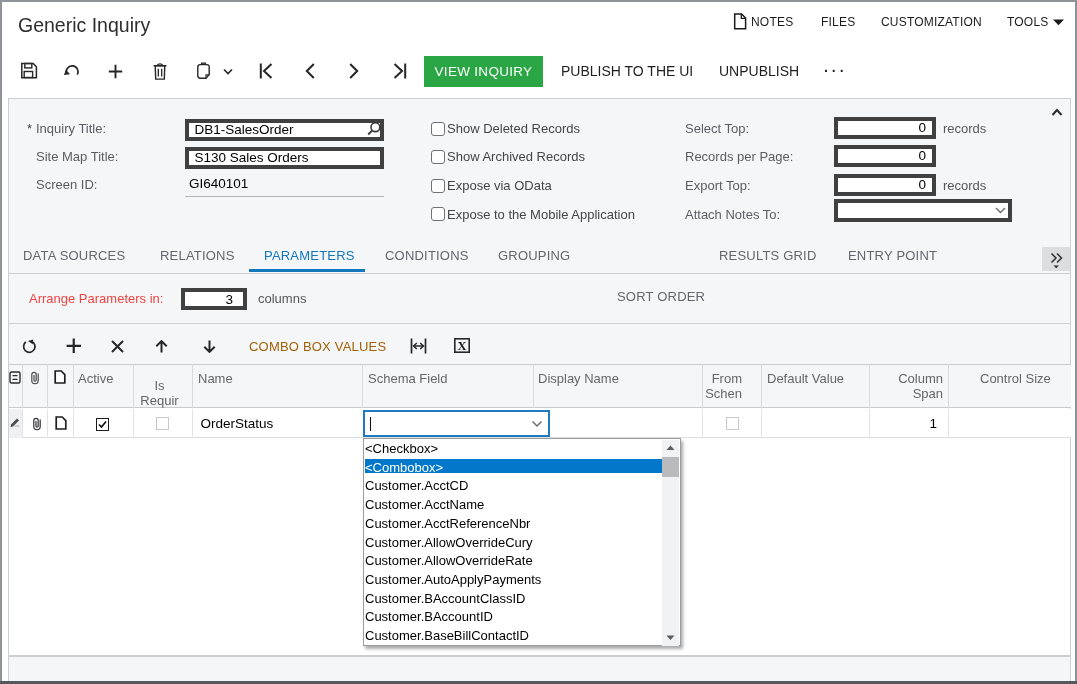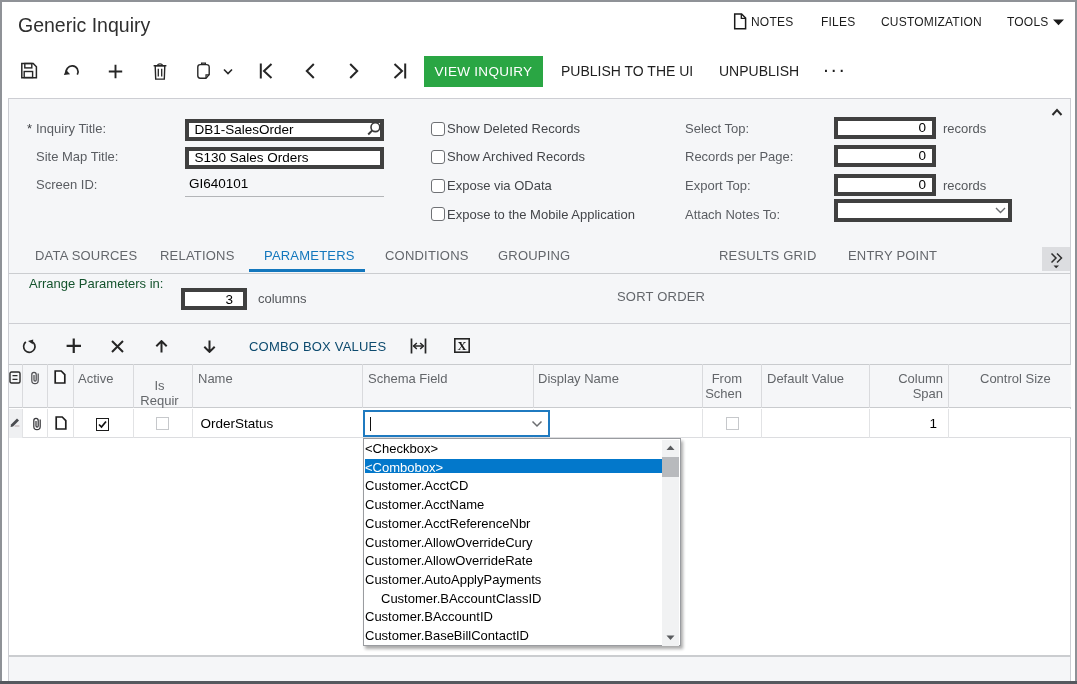--- a/index.html
+++ b/index.html
@@ -159,57 +159,57 @@
 <div class="abs flabel" style="left:685px; top:207px;">Attach Notes To:</div>
 <div class="abs finput" style="left:834px; top:199px; width:178px; height:22.5px;"></div>
 <svg class="abs" style="left:995px; top:207px;" width="11" height="7" viewBox="0 0 11 7">
     <path d="M1 1 L5.5 5.5 L10 1" fill="none" stroke="#6b6d70" stroke-width="1.4"></path>
   </svg>
 
 <svg class="abs" style="left:1051px; top:108px;" width="12" height="8" viewBox="0 0 12 8">
     <path d="M1.5 7 L6 2 L10.5 7" fill="none" stroke="#2b2b2b" stroke-width="2"></path>
   </svg>
 
-<div class="abs tab" style="left:23px;margin-left:12px;">DATA SOURCES</div>
+<div class="abs tab" style="left:23px;">DATA SOURCES</div>
 <div class="abs tab" style="left:160px;">RELATIONS</div>
 <div class="abs tab active" style="left:264px;">PARAMETERS</div>
 <div class="abs tab" style="left:385px;">CONDITIONS</div>
 <div class="abs tab" style="left:498px;">GROUPING</div>
 <div class="abs tab" style="left:617px;margin-top:41px;">SORT ORDER</div>
 <div class="abs tab" style="left:719px;">RESULTS GRID</div>
 <div class="abs tab" style="left:848px;">ENTRY POINT</div>
 <div class="abs" id="tabunderline"></div>
 <div class="abs" id="tabexpand">
   <svg width="28" height="24" viewBox="0 0 28 24">
     <path d="M9.5 6.5 L14 11 L9.5 15.5 M15 6.5 L19.5 11 L15 15.5" fill="none" stroke="#2f2f2f" stroke-width="1.5"></path>
     <path d="M11.5 18.5 L17 18.5 L14.2 21.3 Z" fill="#2f2f2f"></path>
   </svg>
 </div>
 
-<div class="abs flabel" style="left:29px; top:276px; color:#14532d;">Arrange Parameters in:</div>
+<div class="abs flabel" style="left:29px; top:291px; color:#ef4444;">Arrange Parameters in:</div>
 <input class="abs finput" style="left: 181px; top: 288px; width: 66px; text-align: right; padding: 0px 10px;" value="3">
 <div class="abs flabel" style="left:258px; top:291px; color:#54575b;">columns</div>
 
 <svg class="abs" style="left:22px; top:338px;" width="16" height="16" viewBox="0 0 16 16">
   <circle cx="7.3" cy="8.6" r="5.7" fill="none" stroke="#262626" stroke-width="1.7" stroke-dasharray="29 6.8" transform="rotate(-65 7.3 8.6)"></circle>
   <path d="M6 3.1 L11.2 1.4 L10.8 6.2 Z" fill="#262626"></path>
 </svg>
 <svg class="abs" style="left:65.8px; top:338px;" width="16" height="16" viewBox="0 0 16 16">
     <path d="M7.75 0.6 V15 M0.6 7.8 H15" stroke="#262626" stroke-width="2.2"></path>
   </svg>
 <svg class="abs" style="left:110.5px; top:339.5px;" width="13" height="13" viewBox="0 0 13 13">
     <path d="M1 1 L12 12 M12 1 L1 12" stroke="#262626" stroke-width="2"></path>
   </svg>
 <svg class="abs" style="left:154.5px; top:339.5px;" width="13" height="13" viewBox="0 0 13 13">
     <path d="M6.5 12.6 V1.6 M1.3 6.3 L6.5 1.1 L11.7 6.3" fill="none" stroke="#262626" stroke-width="2"></path>
   </svg>
 <svg class="abs" style="left:202.5px; top:339.5px;" width="13" height="13" viewBox="0 0 13 13">
     <path d="M6.5 0.4 V11.4 M1.3 6.7 L6.5 11.9 L11.7 6.7" fill="none" stroke="#262626" stroke-width="2"></path>
   </svg>
-<div class="abs" style="left:249px; top:339px; font-size:13px; color:#0c4a6e; letter-spacing:0.2px;">COMBO BOX VALUES</div>
+<div class="abs" style="left:249px; top:339px; font-size:13px; color:#a16207; letter-spacing:0.2px;">COMBO BOX VALUES</div>
 <svg class="abs" style="left:410px; top:338px;" width="17" height="16" viewBox="0 0 17 16">
   <path d="M1.5 0.5 V15.5 M15.5 0.5 V15.5" stroke="#262626" stroke-width="1.7"></path>
   <path d="M3.5 8 H13.5" stroke="#262626" stroke-width="1.5"></path>
   <path d="M6.8 5 L3.6 8 L6.8 11 M10.2 5 L13.4 8 L10.2 11" fill="none" stroke="#262626" stroke-width="1.5"></path>
 </svg>
 <svg class="abs" style="left:454px; top:338px;" width="16" height="15" viewBox="0 0 16 15">
   <rect x="0.8" y="0.8" width="14.4" height="13.4" fill="none" stroke="#262626" stroke-width="1.6"></rect>
   <text x="8" y="12" font-size="12.5" font-weight="bold" fill="#1a1a1a" text-anchor="middle" font-family="Liberation Serif">X</text>
 </svg>
 
@@ -289,21 +289,21 @@
 
 <div class="abs" id="dropdown">
   <div class="dditem" style="top:1px;">&lt;Checkbox&gt;</div>
   <div class="dditem sel" style="top:19.7px;">&lt;Combobox&gt;</div>
   <div class="dditem" style="top:38.4px;">Customer.AcctCD</div>
   <div class="dditem" style="top:57.1px;">Customer.AcctName</div>
   <div class="dditem" style="top:75.8px;">Customer.AcctReferenceNbr</div>
   <div class="dditem" style="top:94.5px;">Customer.AllowOverrideCury</div>
   <div class="dditem" style="top:113.2px;">Customer.AllowOverrideRate</div>
   <div class="dditem" style="top:131.9px;">Customer.AutoApplyPayments</div>
-  <div class="dditem" style="top:150.6px;margin-left:16px;">Customer.BAccountClassID</div>
+  <div class="dditem" style="top:150.6px;">Customer.BAccountClassID</div>
   <div class="dditem" style="top:169.3px;">Customer.BAccountID</div>
   <div class="dditem" style="top:188px;">Customer.BaseBillContactID</div>
   <div id="ddscroll">
     <svg style="position:absolute; left:3px; top:4px;" width="11" height="8" viewBox="0 0 11 8">
         <path d="M1.5 6 L5.5 1.5 L9.5 6 Z" fill="#595b5e"></path>
       </svg>
     <div style="position:absolute; left:0; top:17px; width:17px; height:20px; background:#b8babd;"></div>
     <svg style="position:absolute; left:3px; bottom:4px;" width="11" height="8" viewBox="0 0 11 8">
         <path d="M1.5 1.5 L9.5 1.5 L5.5 6 Z" fill="#595b5e"></path>
       </svg>

